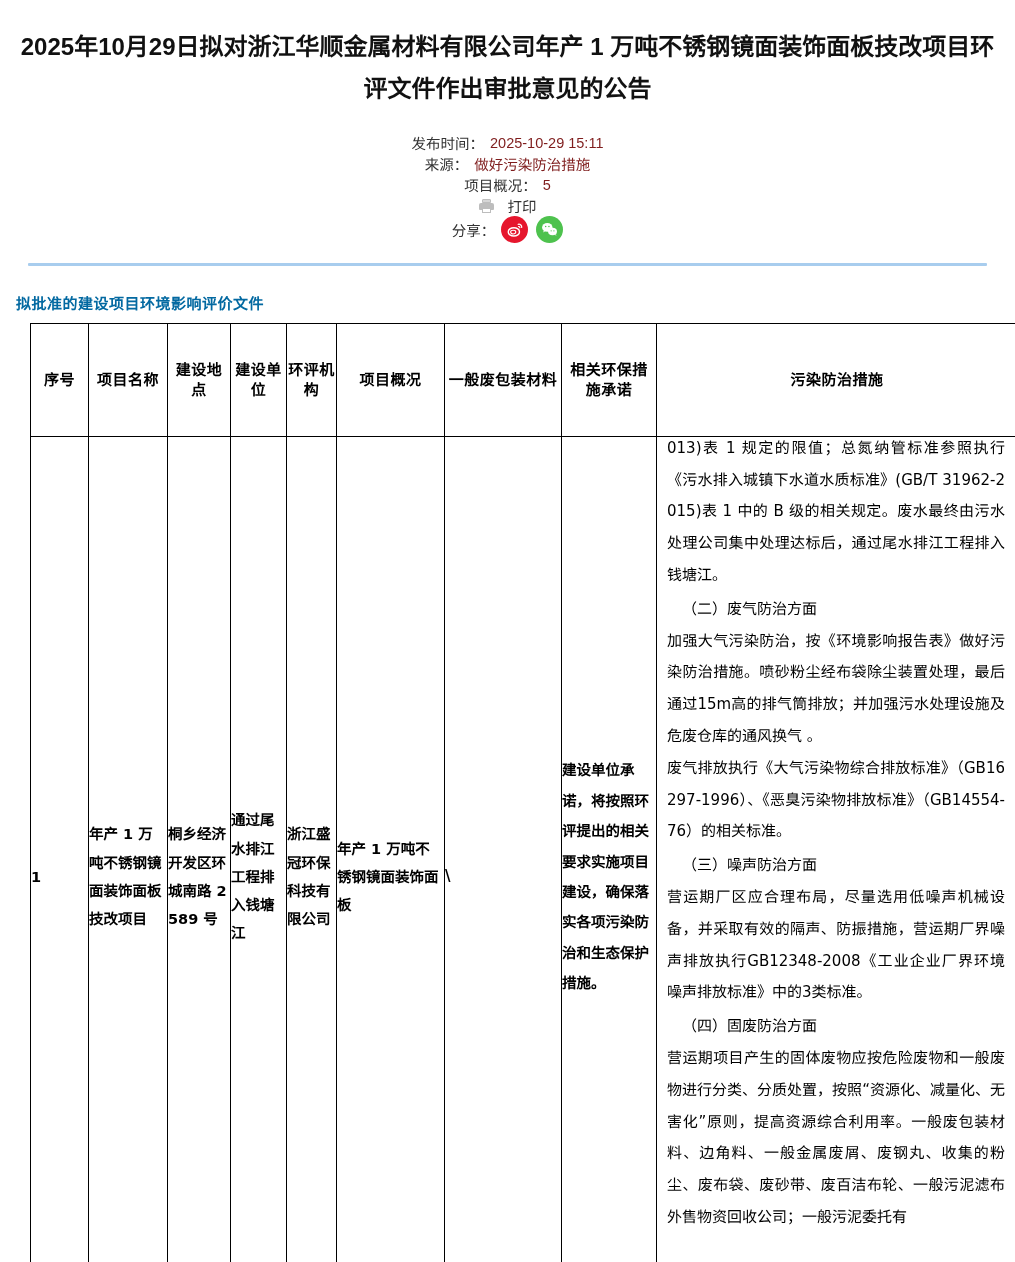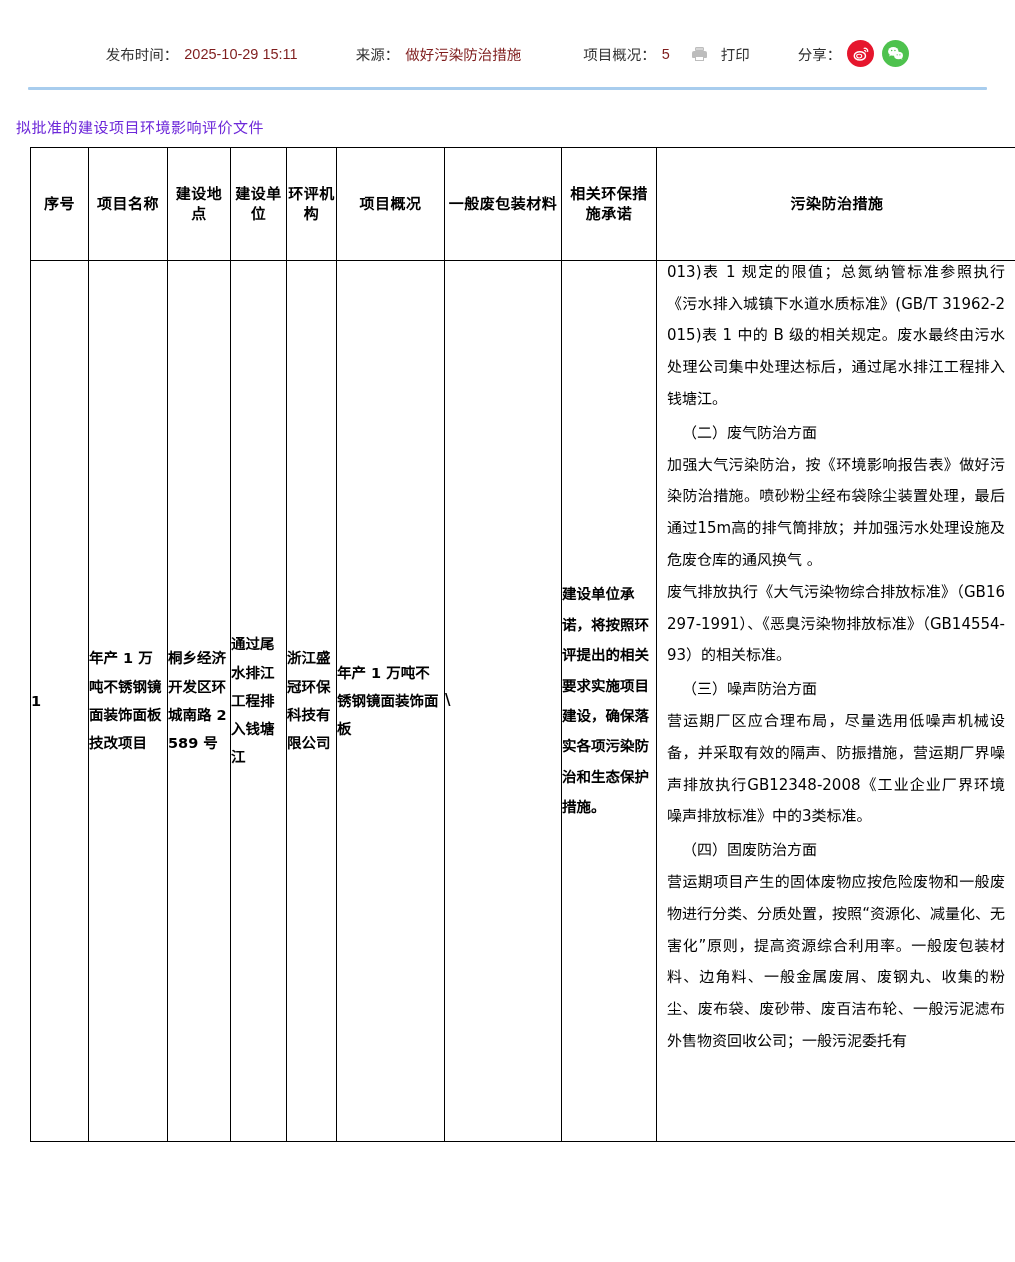--- a/index.html
+++ b/index.html
@@ -35,20 +35,21 @@
   .meta-row {
     display: flex;
     align-items: center;
     justify-content: center;
     gap: 0px;
     font-size: 14.5px;
     color: #333333;
     margin-top: 22px;
     padding: 0 20px;
     white-space: nowrap;
+    flex-direction: column;
   }
   .meta-item {
     display: flex;
     align-items: center;
     gap: 6px;
   }
   .meta-label { color: #333; }
   .meta-value { color: #7f1d1d; }
   .meta-sp-1 { width: 58px; }
   .meta-sp-2 { width: 62px; }
@@ -117,22 +118,22 @@
     height: 3px;
     background: #a8cdee;
     border-radius: 1px;
   }
 
   
   .table-caption {
     margin: 26px 0 10px 16px;
     font-family: "DejaVu Serif", "Liberation Serif", serif;
     font-size: 15px;
-    font-weight: normal;
-    color: #6d28d9;
+    font-weight: bold;
+    color: #0369a1;
     letter-spacing: 0.5px;
   }
 
   
   .tbl-wrap {
     margin: 0 30px;
     position: relative;
   }
   table.eia {
     border-collapse: collapse;
@@ -224,20 +225,21 @@
   .measures-inner p.sec {
     text-indent: 1em;
     margin-top: 2px;
   }
 </style>
 </head>
 <body>
 
 <div class="page-header">
 
+  <h1 class="doc-title">2025年10月29日拟对浙江华顺金属材料有限公司年产 1 万吨不锈钢镜面装饰面板技改项目环评文件作出审批意见的公告</h1>
 
   <div class="meta-row">
 
     <div class="meta-item">
       <span class="meta-label">发布时间：</span>
       <span class="meta-value">2025-10-29 15:11</span>
     </div>
 
     <span class="meta-sp-1"></span>
 
@@ -334,21 +336,21 @@
         <td class="cell">浙江盛冠环保科技有限公司</td>
         <td class="cell">年产 1 万吨不锈钢镜面装饰面板</td>
         <td class="cell c-public">\</td>
         <td class="cell c-commit">建设单位承诺，将按照环评提出的相关要求实施项目建设，确保落实各项污染防治和生态保护措施。</td>
         <td class="c-measures">
           <div class="measures-clip">
             <div class="measures-inner">
               <p>业废水氮、磷污染物间接排放限值》(DB33/887-2013)表 1 规定的限值；总氮纳管标准参照执行《污水排入城镇下水道水质标准》(GB/T 31962-2015)表 1 中的 B 级的相关规定。废水最终由污水处理公司集中处理达标后，通过尾水排江工程排入钱塘江。</p>
               <p class="sec">（二）废气防治方面</p>
               <p>加强大气污染防治，按《环境影响报告表》做好污染防治措施。喷砂粉尘经布袋除尘装置处理，最后通过15m高的排气筒排放；并加强污水处理设施及危废仓库的通风换气 。</p>
-              <p>废气排放执行《大气污染物综合排放标准》（GB16297-1991）、《恶臭污染物排放标准》（GB14554-93）的相关标准。</p>
+              <p>废气排放执行《大气污染物综合排放标准》（GB16297-1996）、《恶臭污染物排放标准》（GB14554-76）的相关标准。</p>
               <p class="sec">（三）噪声防治方面</p>
               <p>营运期厂区应合理布局，尽量选用低噪声机械设备，并采取有效的隔声、防振措施，营运期厂界噪声排放执行GB12348-2008《工业企业厂界环境噪声排放标准》中的3类标准。</p>
               <p class="sec">（四）固废防治方面</p>
               <p>营运期项目产生的固体废物应按危险废物和一般废物进行分类、分质处置，按照“资源化、减量化、无害化”原则，提高资源综合利用率。一般废包装材料、边角料、一般金属废屑、废钢丸、收集的粉尘、废布袋、废砂带、废百洁布轮、一般污泥滤布外售物资回收公司；一般污泥委托有</p>
             </div>
           </div>
         </td>
       </tr>
     </tbody>
   </table>

